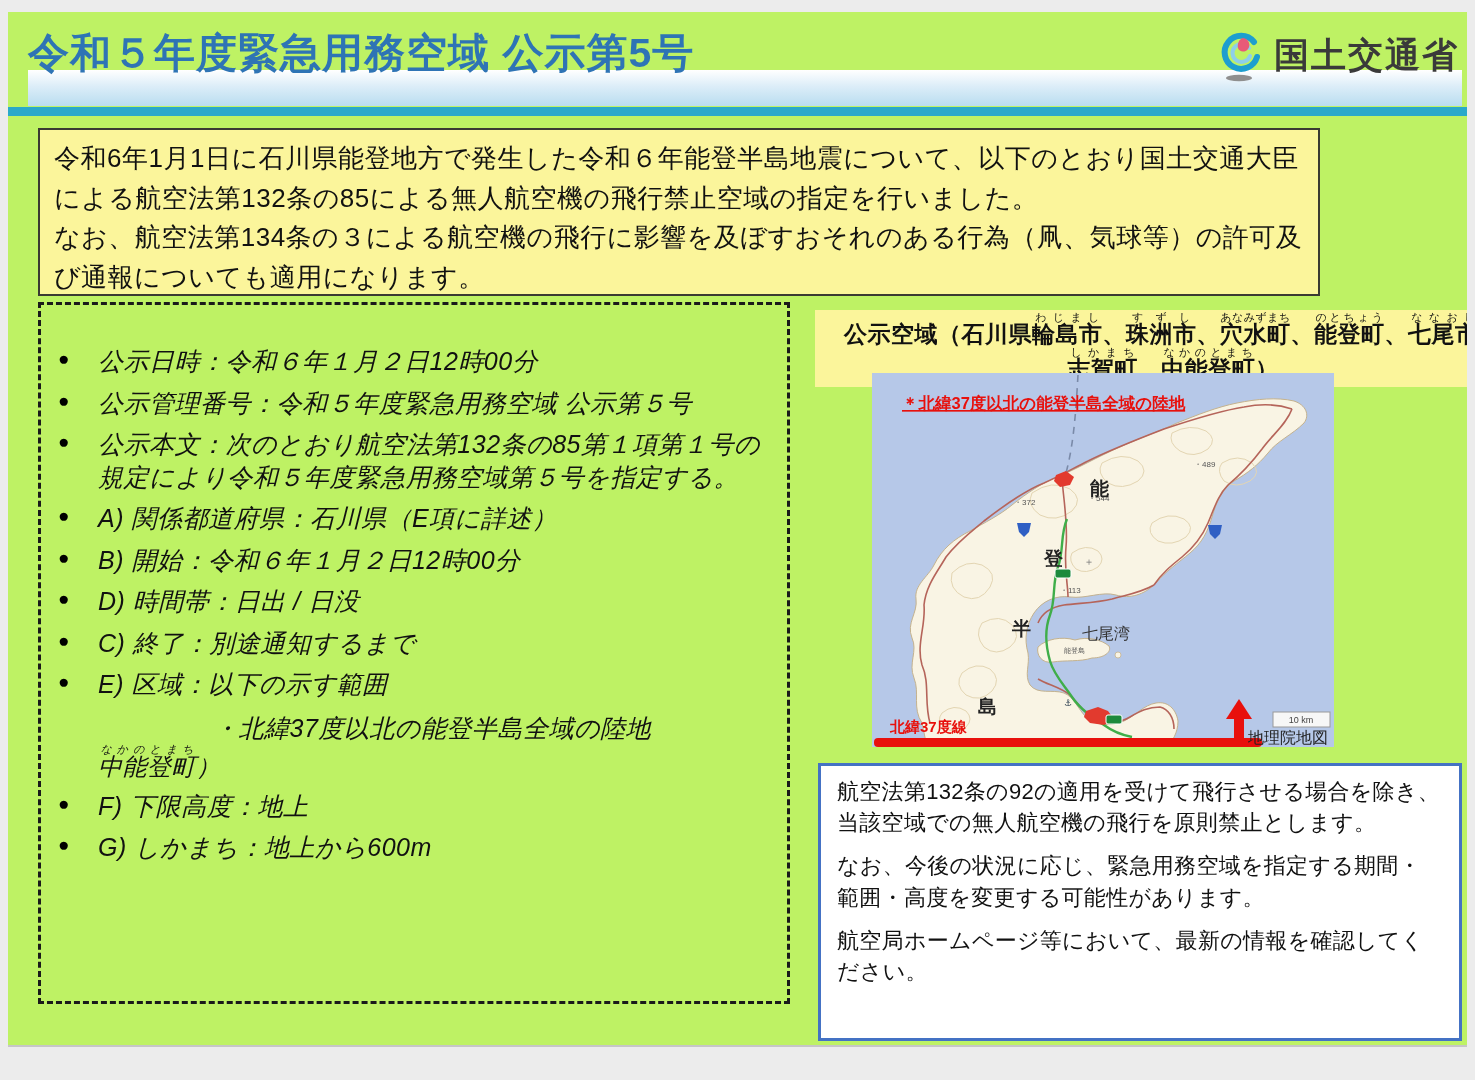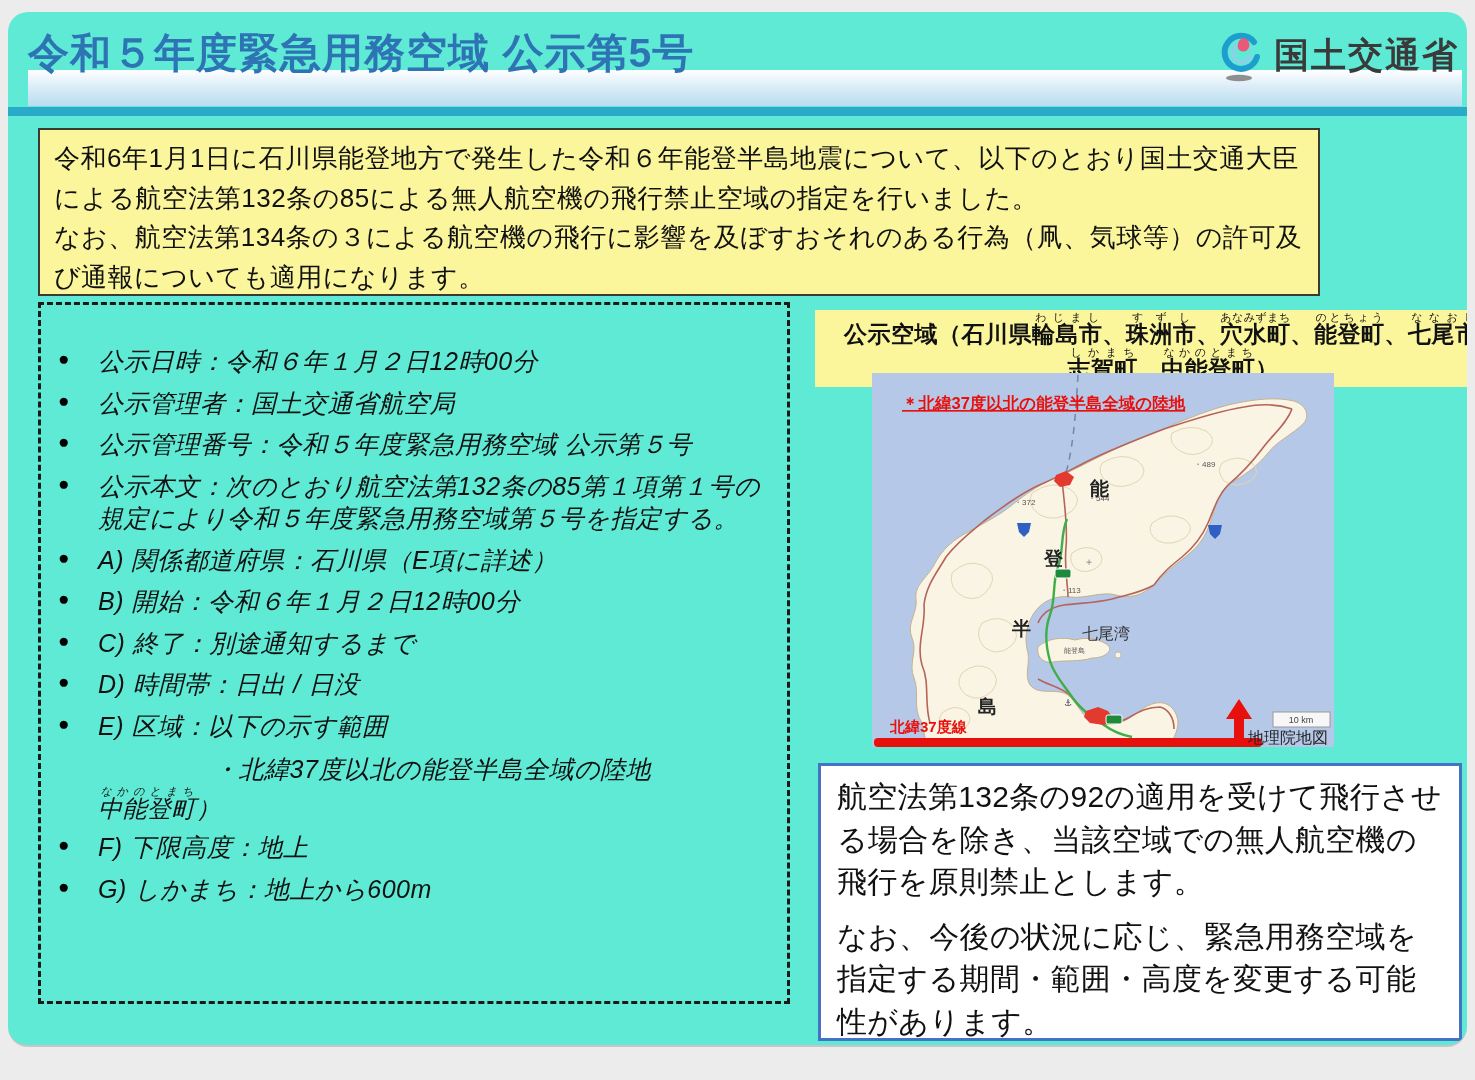--- a/index.html
+++ b/index.html
@@ -4,23 +4,22 @@
 <style>
   html,body{margin:0;padding:0;}
   body{
     width:1475px;height:1080px;position:relative;
     background:#ececec;
     font-family:"Liberation Sans","DejaVu Sans",sans-serif;
     color:#111;
   }
   .card{
     position:absolute;left:8px;top:12px;width:1459px;height:1033px;
-    background:#5eead4;border-bottom:2px solid #c6c6c6;
+    background:#bef264;border-bottom:2px solid #c6c6c6;
     overflow:hidden;
-    border-radius:20px;
   }
   
   .hdr-band{
     position:absolute;left:20px;top:58px;width:1434px;height:36px;
     background:linear-gradient(to bottom,#ffffff 0%,#dcedf8 45%,#b9ddf0 100%);
   }
   .page-title{
     position:absolute;left:20px;top:14px;margin:0;z-index:2;
     font-size:41px;font-weight:bold;color:#2e74b5;letter-spacing:1px;
     white-space:nowrap;
@@ -64,21 +63,21 @@
     font-size:23px;font-weight:bold;text-align:center;line-height:1.15;
     letter-spacing:0.5px;
   }
   .airspace-title .line{display:block;}
   .map-box{position:absolute;left:864px;top:361px;width:462px;height:374px;}
   .restriction{
     position:absolute;left:810px;top:751px;width:644px;height:278px;
     border:3px solid #4472c4;box-sizing:border-box;background:#fff;
     padding:10px 16px;
   }
-  .restriction p{margin:0 0 12px 0;font-size:30px;line-height:1.42;letter-spacing:0.3px;}
+  .restriction p{margin:0 0 12px 0;font-size:22px;line-height:1.42;letter-spacing:0.3px;}
   .restriction p:last-child{margin-bottom:0;}
 </style>
 </head>
 <body>
 
 <div class="card">
 
   <div class="hdr-band"></div>
   <h1 class="page-title">令和５年度緊急用務空域 公示第5号</h1>
   <div class="logo-wrap">
@@ -95,27 +94,26 @@
   <div class="teal-bar"></div>
 
   <div class="notice">
     <p>令和6年1月1日に石川県能登地方で発生した令和６年能登半島地震について、以下のとおり国土交通大臣による航空法第132条の85による無人航空機の飛行禁止空域の指定を行いました。</p>
     <p>なお、航空法第134条の３による航空機の飛行に影響を及ぼすおそれのある行為（凧、気球等）の許可及び通報についても適用になります。</p>
   </div>
 
   <div class="bulletin">
     <ul>
       <li><span>公示日時：令和６年１月２日12時00分</span></li>
-      <li><span>公示管理者：国土交通省航空局</span></li>
       <li><span>公示管理番号：令和５年度緊急用務空域 公示第５号</span></li>
       <li><span>公示本文：次のとおり航空法第132条の85第１項第１号の規定により令和５年度緊急用務空域第５号を指定する。</span></li>
       <li><span>A) 関係都道府県：石川県（E項に詳述）</span></li>
       <li><span>B) 開始：令和６年１月２日12時00分</span></li>
+      <li><span>D) 時間帯：日出 / 日没</span></li>
       <li><span>C) 終了：別途通知するまで</span></li>
-      <li><span>D) 時間帯：日出 / 日没</span></li>
       <li>
         <span>E) 区域：以下の示す範囲</span>
         <div class="sub-note">・北緯37度以北の能登半島全域の陸地</div>
         <div class="sub-cities2"><ruby>中能登町<rt>なかのとまち</rt></ruby>）</div>
       </li>
       <li><span>F) 下限高度：地上</span></li>
       <li><span>G) しかまち：地上から600m</span></li>
     </ul>
   </div>
 

